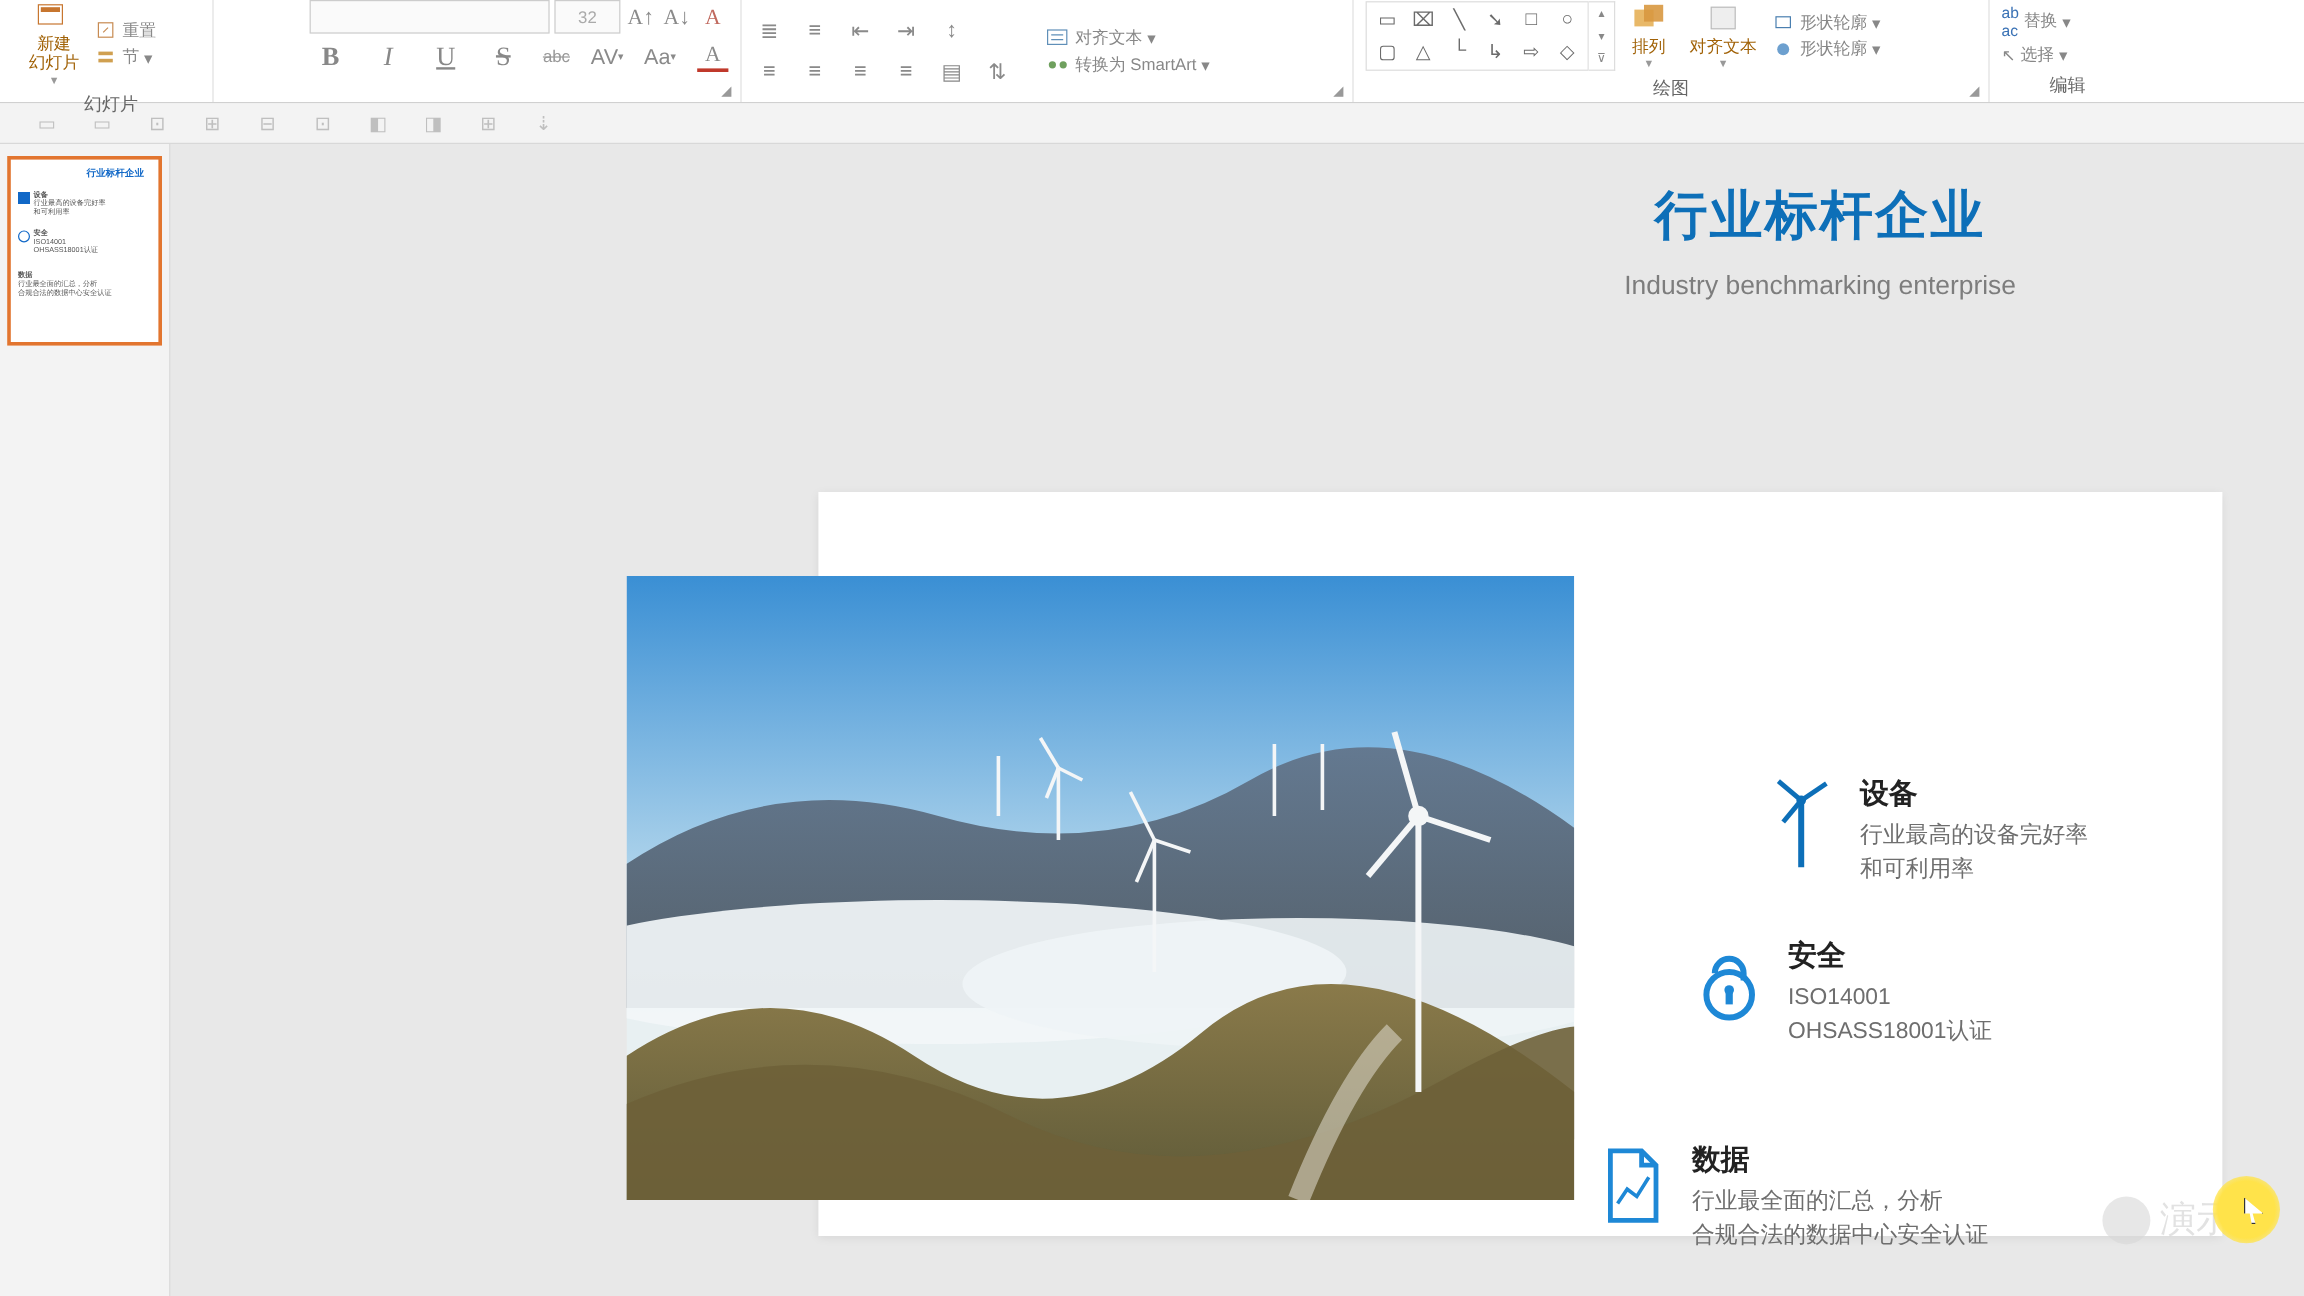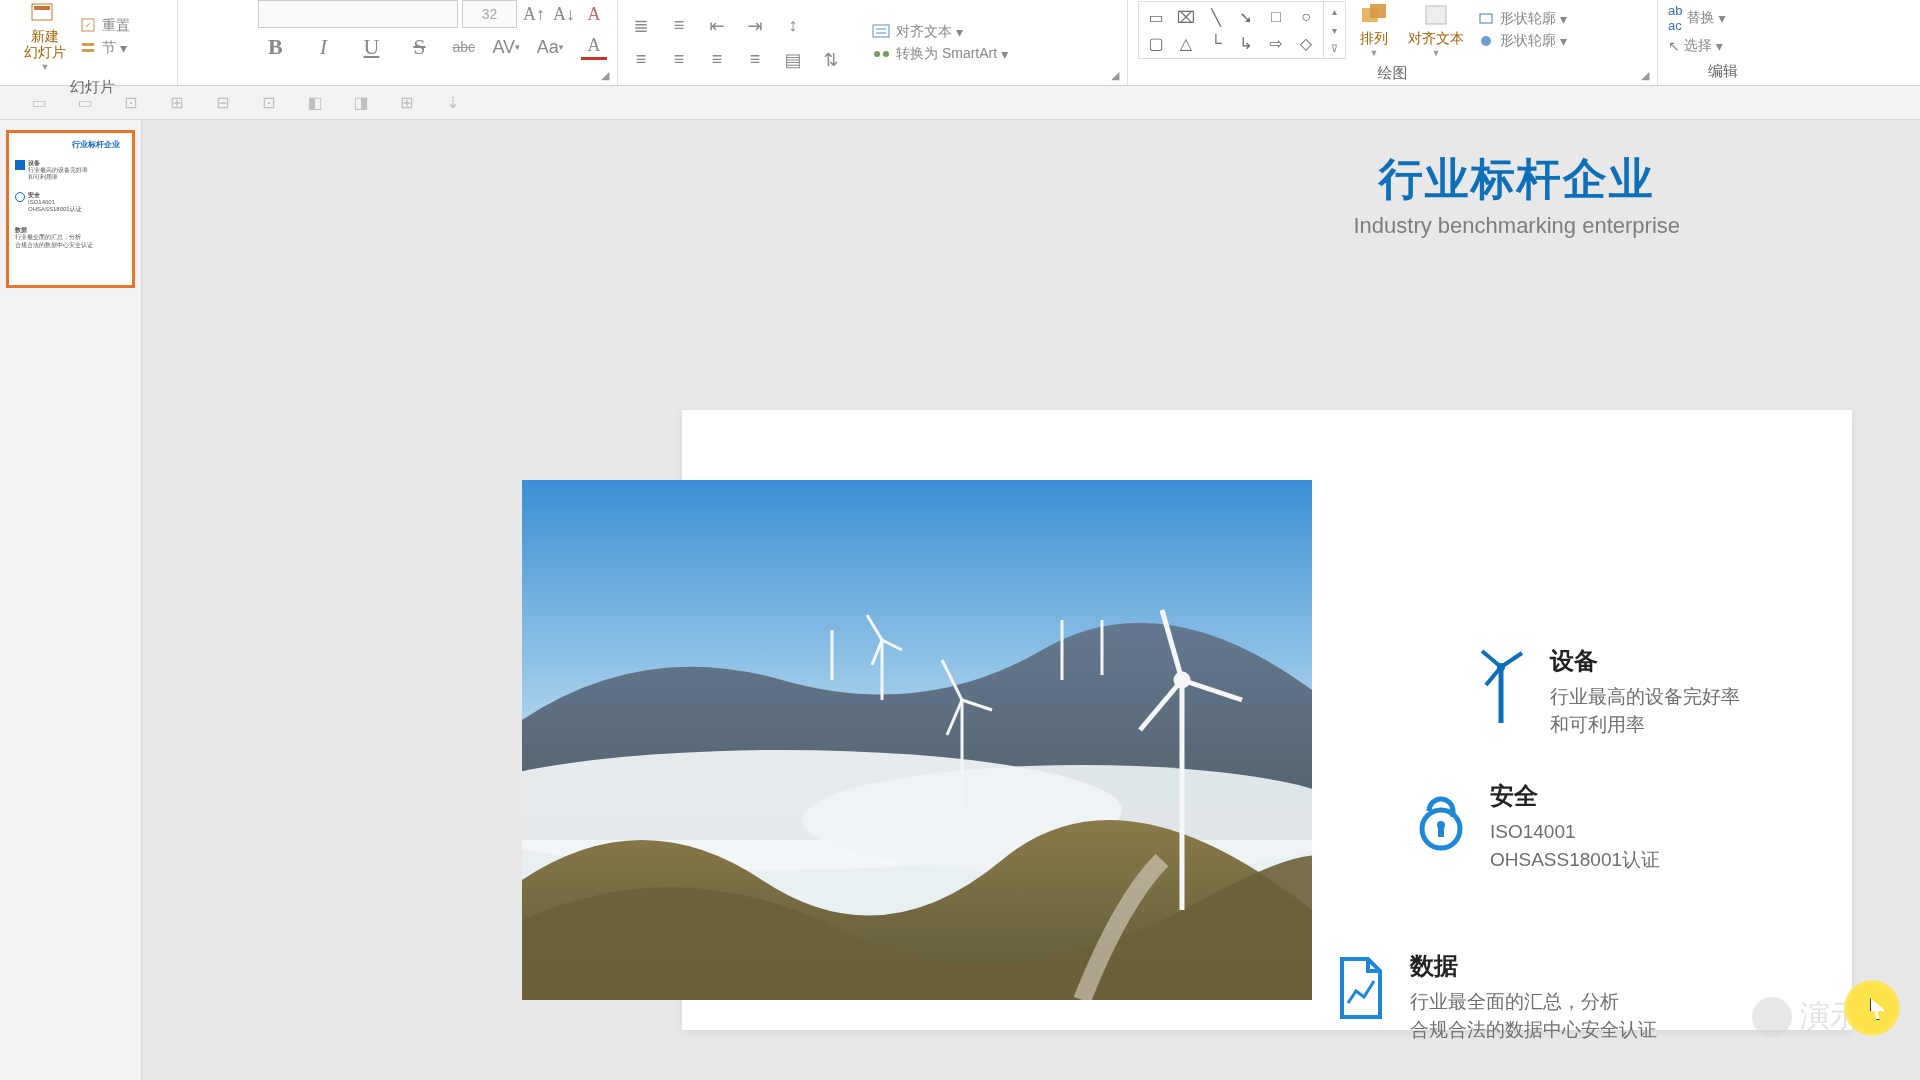--- a/index.html
+++ b/index.html
@@ -46,21 +46,21 @@
 .thumb-title{color:#1168c7;font-weight:bold;font-size:8px;text-align:right;padding-right:6px}
 .th-item{display:flex;gap:3px;margin-top:10px;align-items:flex-start}
 .th-ico{width:10px;height:10px;flex-shrink:0}
 .th-txt{font-size:6px;line-height:1.2}
 
 .canvas{flex:1;position:relative;overflow:hidden}
 
 
 .slide-header{position:absolute;top:30px;right:240px;text-align:center}
 .slide-header h1{color:#0d6fb8;font-size:44px;font-weight:bold;letter-spacing:2px}
-.slide-header p{color:#7d7d7d;font-size:22px;margin-top:4px}
+.slide-header p{color:#7d7d7d;font-size:22px;margin-top:16px}
 
 .whitebox{position:absolute;left:540px;top:290px;width:1170px;height:620px;background:#fff;box-shadow:0 2px 8px rgba(0,0,0,.08)}
 
 .photo{position:absolute;left:380px;top:360px;width:790px;height:520px;overflow:hidden}
 .photo svg{width:100%;height:100%;display:block}
 
 .feat{position:absolute;display:flex;gap:20px;align-items:flex-start}
 .feat-ico{width:58px;height:78px;flex-shrink:0}
 .feat h3{font-size:24px;color:#222;font-weight:bold;margin-bottom:6px}
 .feat p{font-size:19px;color:#6e6e6e;line-height:1.45}

